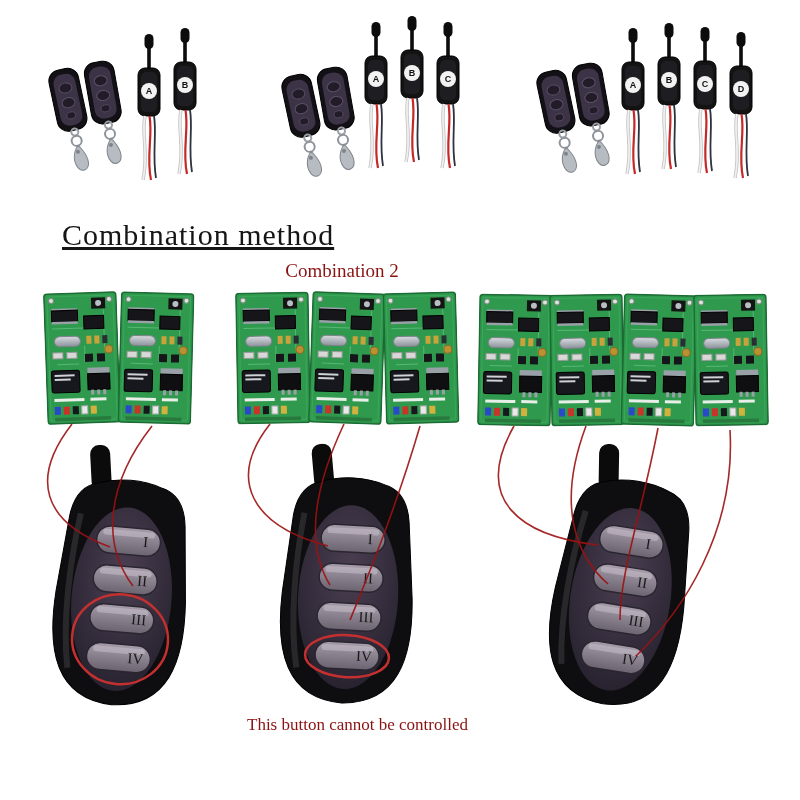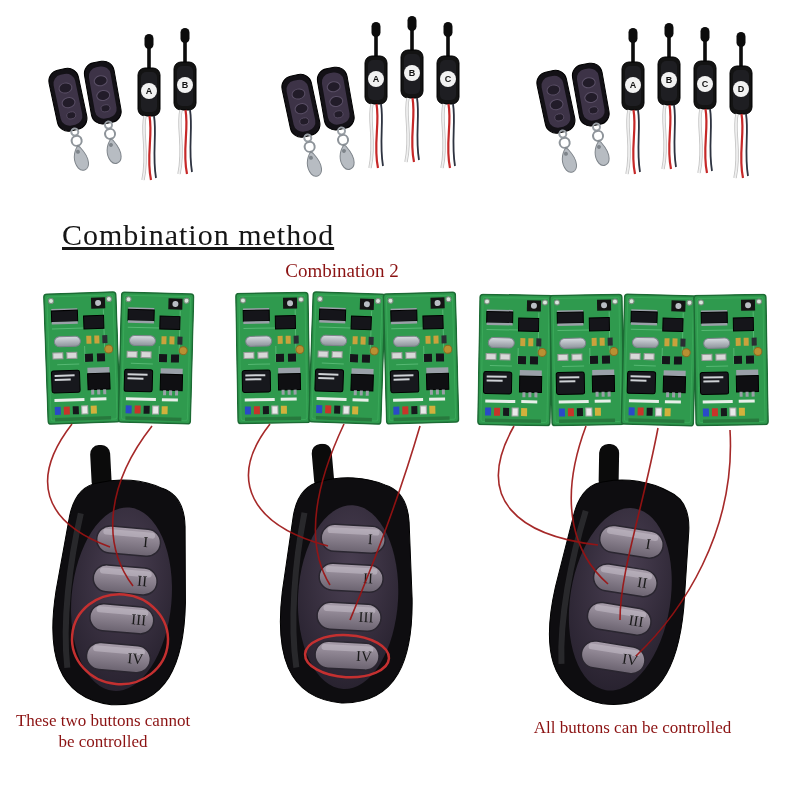--- a/index.html
+++ b/index.html
@@ -257,16 +257,15 @@
       <path d="M270,424 C226,480 252,526 328,546"></path>
       <path d="M344,424 C312,492 306,546 330,585"></path>
       <path d="M420,426 C396,508 368,576 350,620"></path>
       <path d="M514,426 C472,500 520,536 598,545"></path>
       <path d="M586,426 C556,506 576,556 608,584"></path>
       <path d="M658,428 C642,512 620,572 620,620"></path>
       <path d="M730,430 C736,532 682,612 636,656"></path>
     </g>
   </svg>
 
-  <div class="caption" style="left:8px;top:710px;width:190px">These two buttons cannot be controlled</div>
-  <div class="caption" style="left:510px;top:717px;width:245px">All buttons can be controlled</div>
+  <div class="caption" style="left:225px;top:714px;width:265px">This button cannot be controlled</div>
 
 </div>
 
 </body></html>

